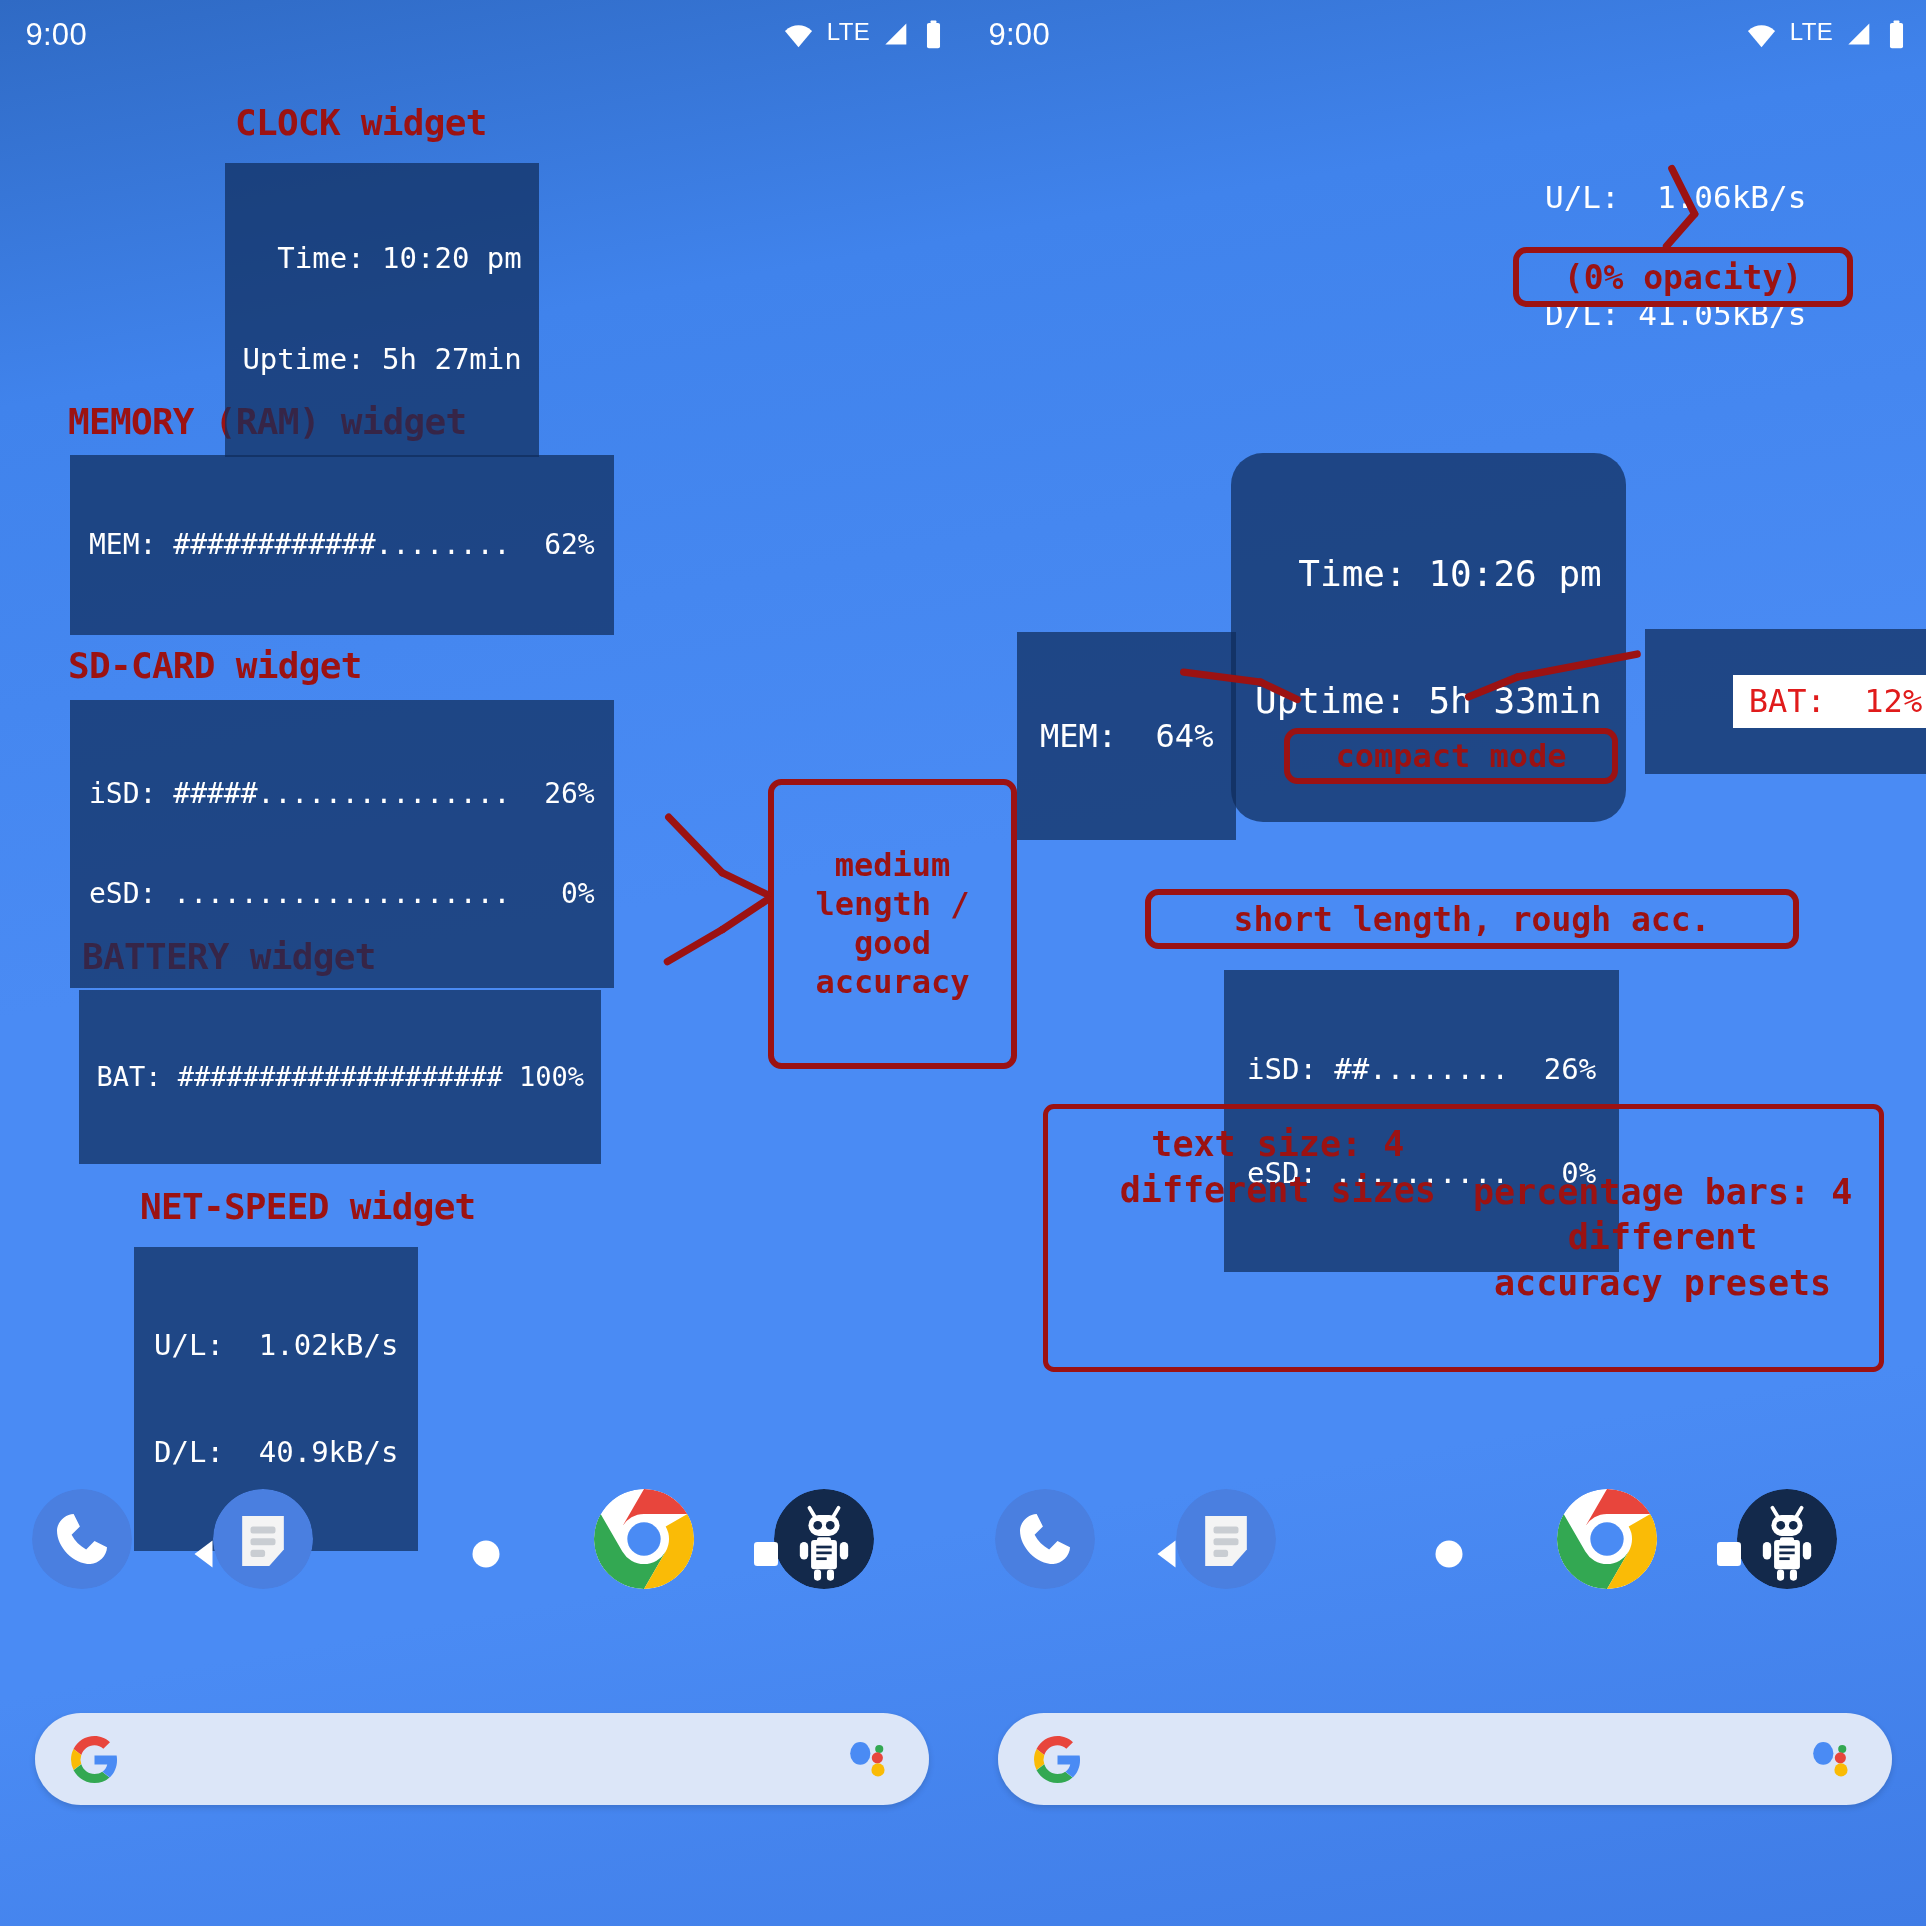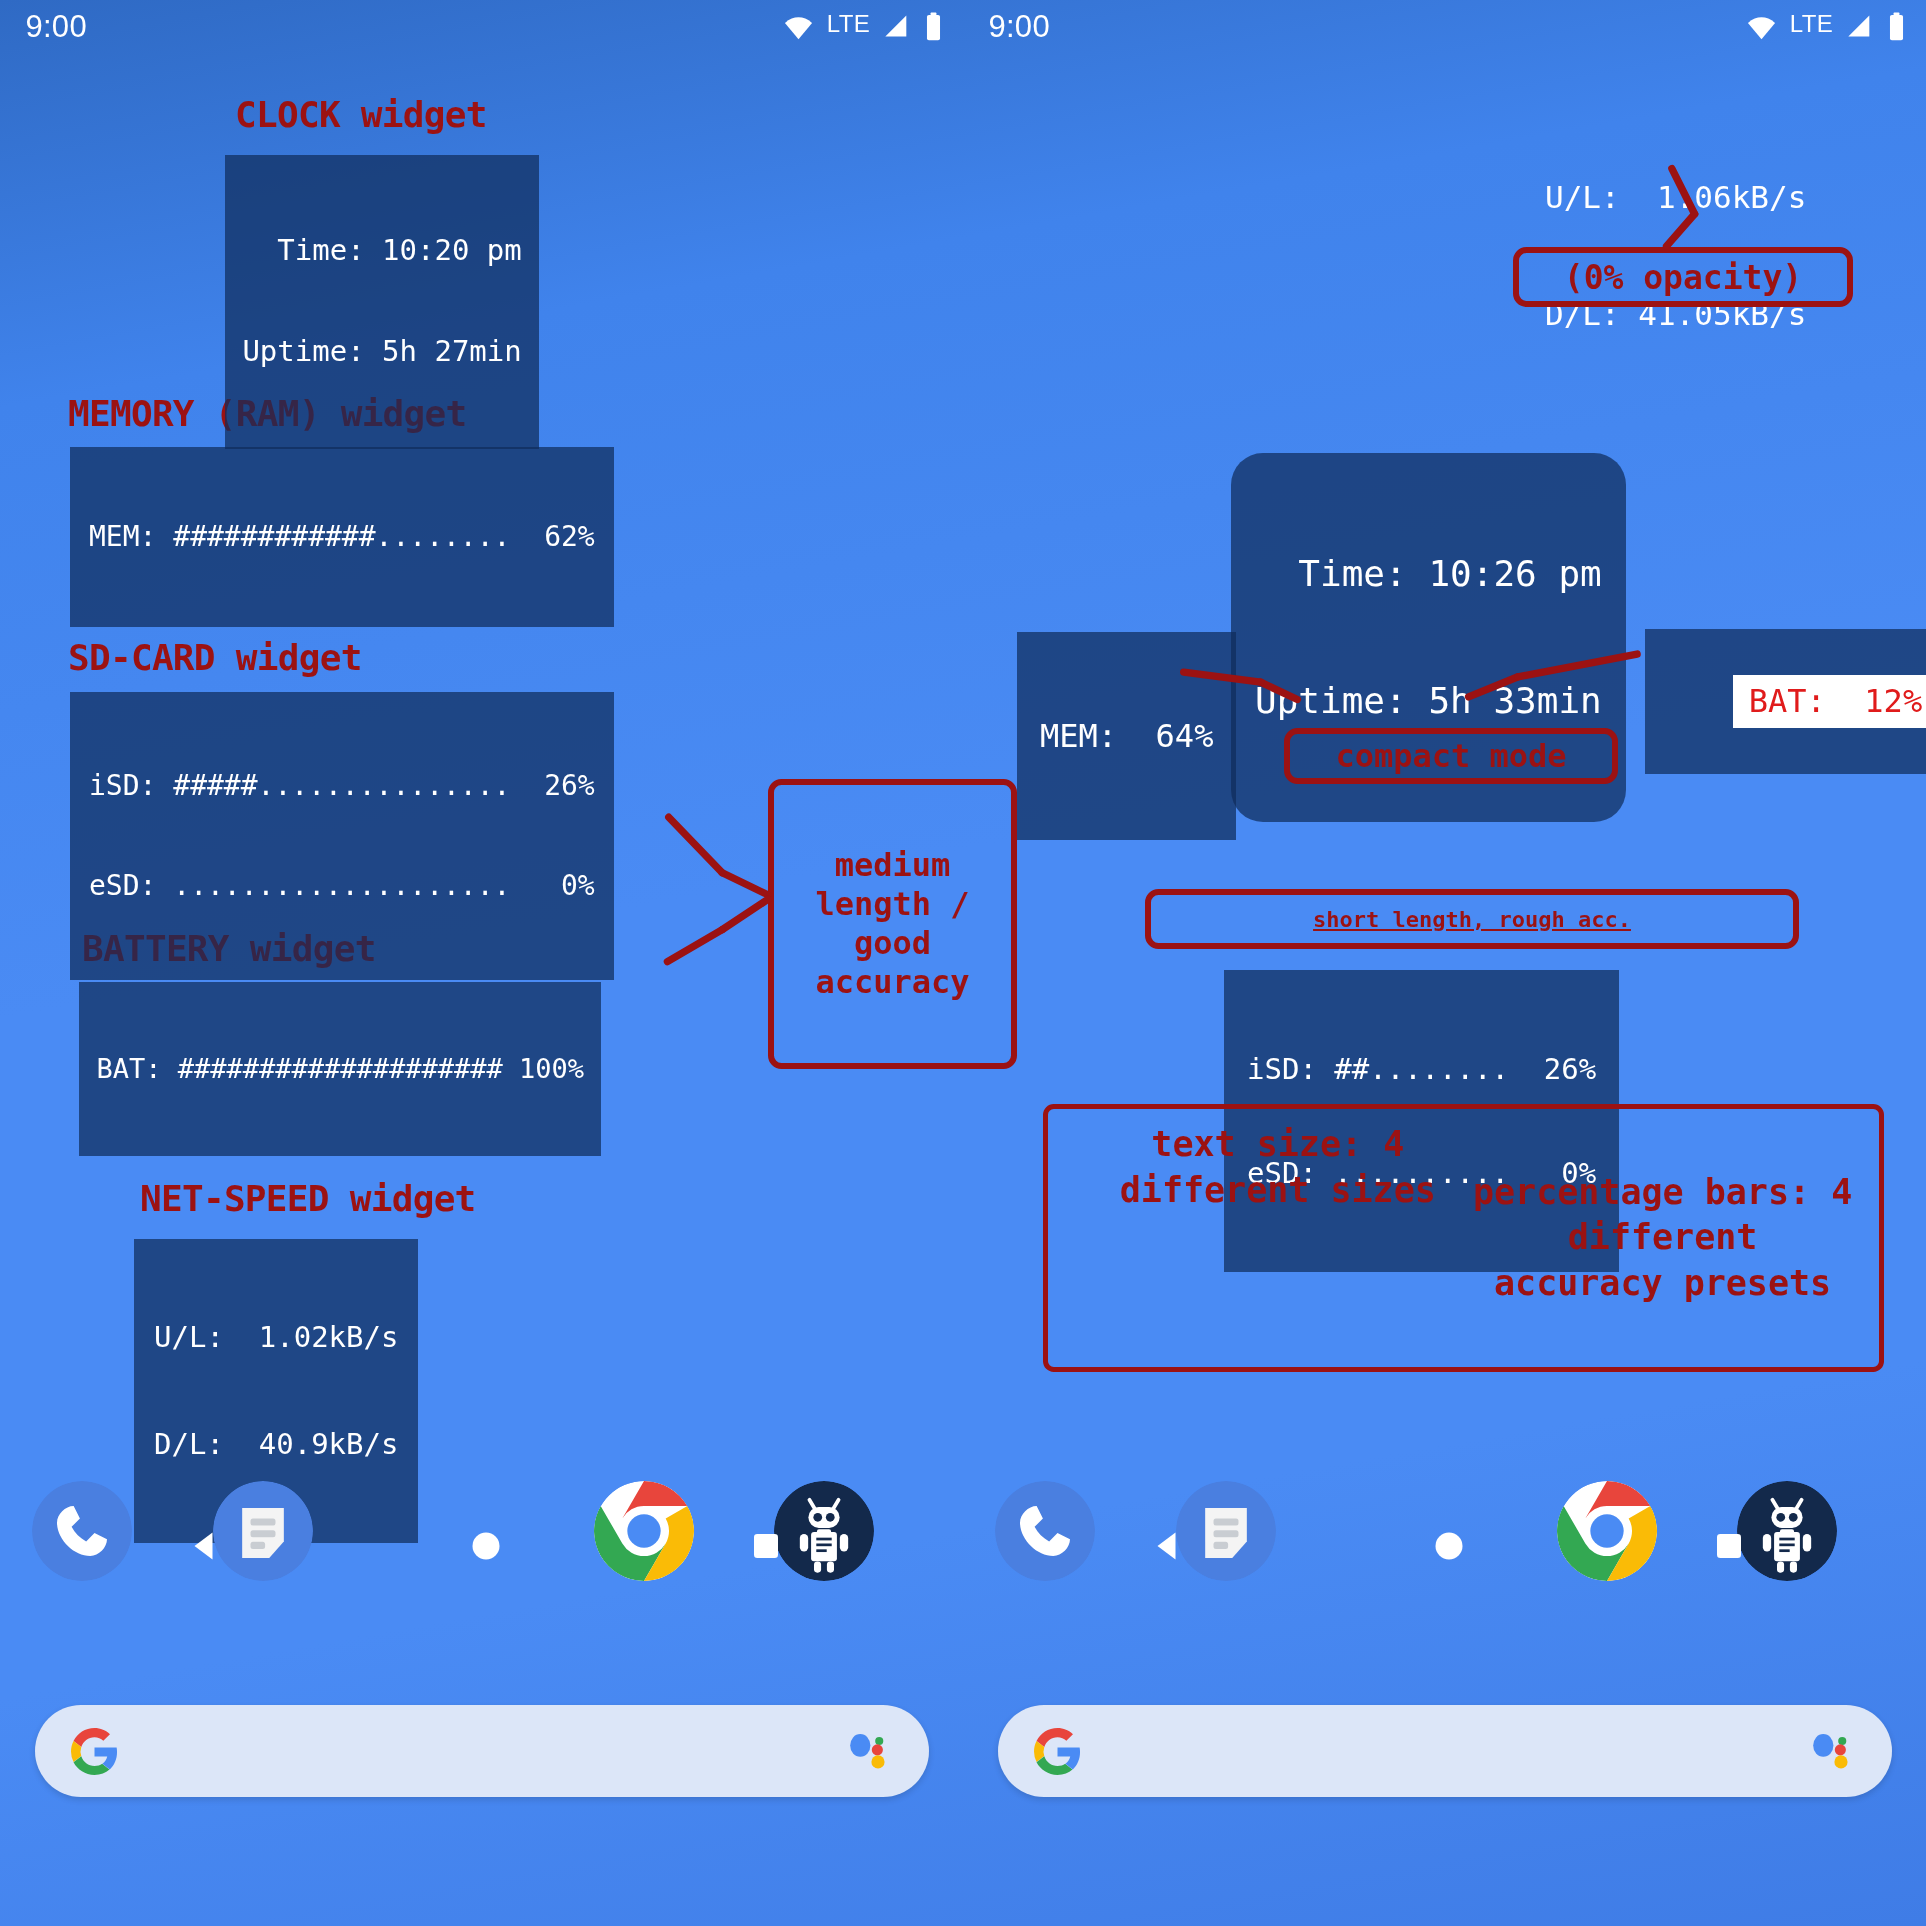--- a/index.html
+++ b/index.html
@@ -12,21 +12,21 @@
     width: 1926px;
     height: 1926px;
     overflow: hidden;
     background: linear-gradient(170deg, #2f6ac4 0%, #4083ec 18%, #4a8bf4 45%, #4a8bf4 75%, #3f7ce6 100%);
     font-family: "Liberation Sans", sans-serif;
     -webkit-font-smoothing: antialiased;
   }
   
   .panel {
     position: absolute;
-    top: 0;
+    top: 8px;
     width: 963px;
     height: 1596px;
   }
   .panel.left  { left: 0; }
   .panel.right { left: 963px; }
 
   
   .statusbar {
     position: absolute;
     top: 0; left: 0;
@@ -185,22 +185,21 @@
   .c-medium {
     left: 768px; top: 779px;
     width: 249px; height: 290px;
     font-size: 32px;
     line-height: 1.22;
     padding: 4px 6.7px;
   }
   .c-short {
     left: 1145px; top: 889px;
     width: 654px; height: 60px;
-    font-size: 22px;
-    text-decoration: underline;
+    font-size: 33px;
   }
   .c-bigbox {
     left: 1043px; top: 1104px;
     width: 841px; height: 268px;
     font-size: 35px;
     line-height: 1.3;
     border-width: 5.4px;
     border-radius: 10.7px;
     padding: 13.4px 24px;
     justify-content: space-around;

